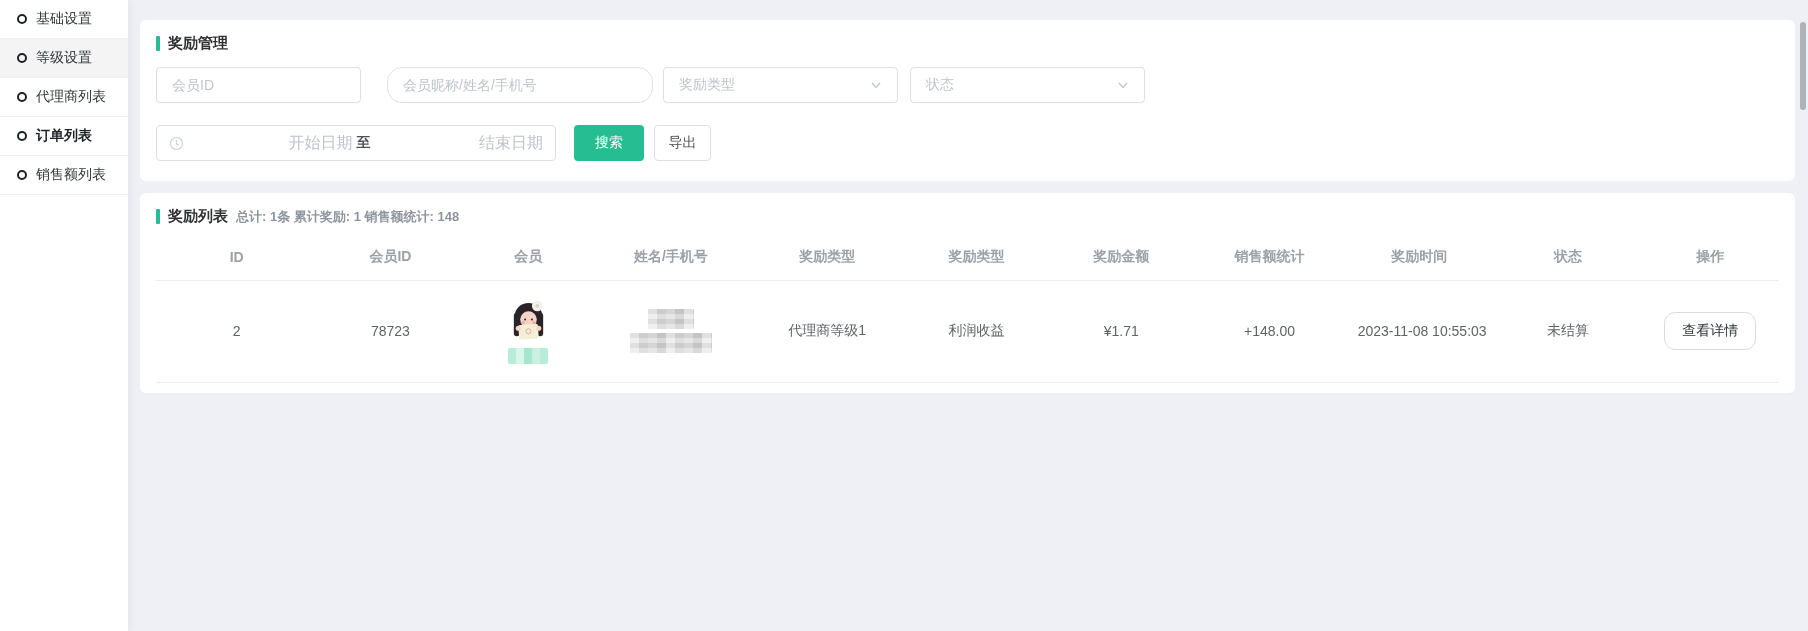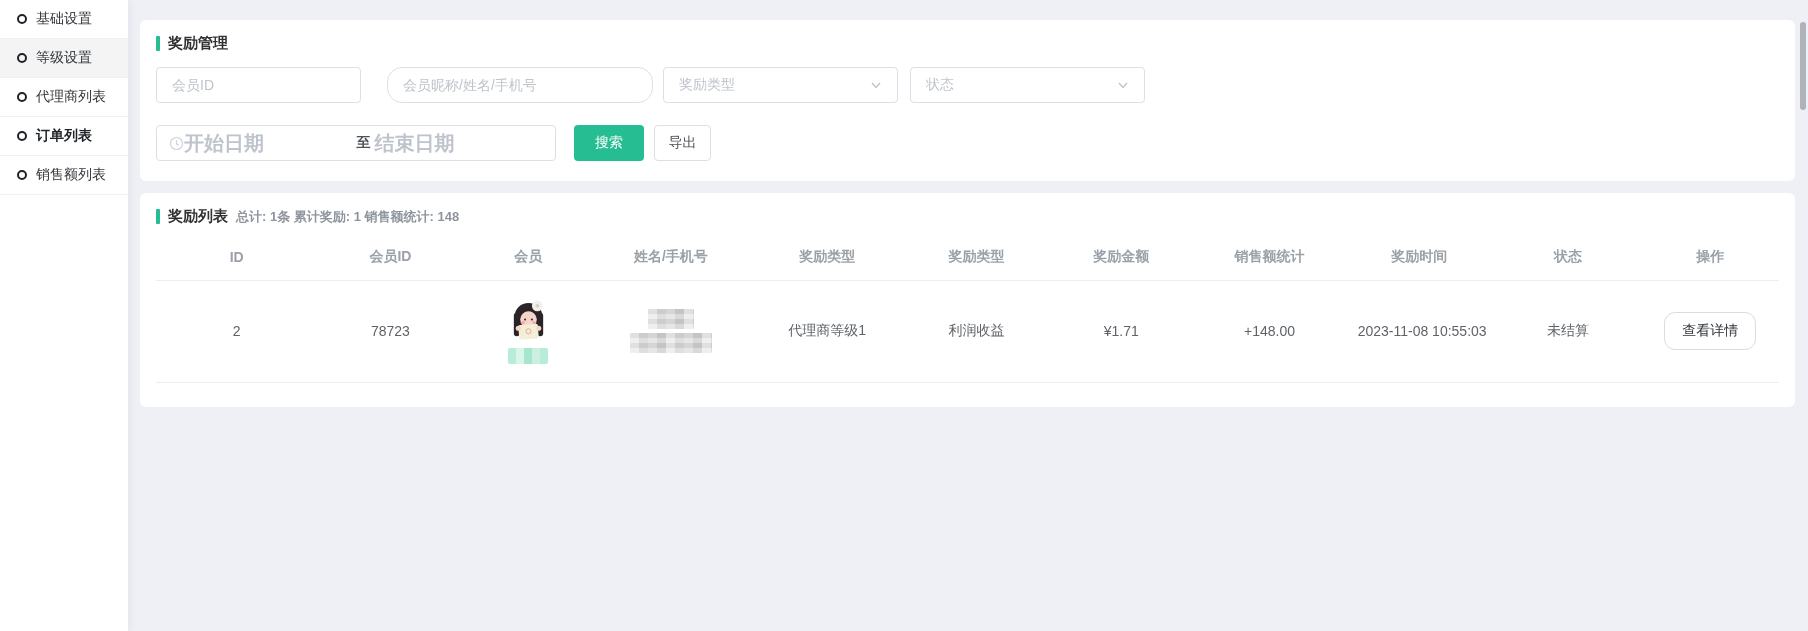--- a/index.html
+++ b/index.html
@@ -32,21 +32,21 @@
     border-radius: 50%; flex: 0 0 auto;
   }
   .side-label { margin-left: 9px; white-space: nowrap; }
 
   
   .main { margin-left: 128px; padding: 20px 13px 0 12px; }
   .card {
     background: #ffffff; border-radius: 6px;
     padding: 14px 16px 20px 16px;
   }
-  .card + .card { margin-top: 12px; padding-bottom: 24px; }
+  .card + .card { margin-top: 12px; padding-bottom: 10px; }
 
   .sec-title { display: flex; align-items: center; }
   .green-bar { width: 4px; height: 15px; border-radius: 1px; background: #27bd92; }
   .sec-title-text { margin-left: 8px; font-size: 15px; font-weight: bold; color: #303133; }
   .sec-summary { margin-left: 8px; font-size: 13px; font-weight: bold; color: #8f959e; }
 
   
   .filter-row { display: flex; margin-top: 14px; }
   .f-input, .f-select {
     height: 36px; border: 1px solid #dcdfe6; border-radius: 4px;
@@ -64,21 +64,21 @@
   .f-select.s2 { margin-left: 12px; }
   .select-placeholder { color: #bfc4cc; font-size: 14px; }
   .chev { width: 12px; height: 12px; flex: 0 0 auto; }
 
   .date-row { display: flex; margin-top: 22px; align-items: center; }
   .date-range {
     width: 400px; height: 36px; border: 1px solid #dcdfe6; border-radius: 4px;
     background: #fff; display: flex; align-items: center; padding: 0 12px;
     cursor: pointer;
   }
-  .date-ph { flex: 1; text-align: left; font-size: 20px; font-weight: bold; color: #bfc4cc; }
+  .date-ph { flex: 1; text-align: right; font-size: 16px; font-weight: normal; color: #bfc4cc; }
   .date-sep { font-size: 14px; font-weight: bold; color: #4d5158; padding: 0 4px; }
   .btn {
     height: 36px; border-radius: 4px; font-size: 14px;
     display: inline-flex; align-items: center; justify-content: center;
     cursor: pointer; border: 1px solid transparent;
   }
   .btn-search { width: 70px; margin-left: 18px; background: #27bd92; color: #fff; }
   .btn-export { width: 57px; margin-left: 10px; background: #fff; border-color: #dcdfe6; color: #4d5158; }
 
   

